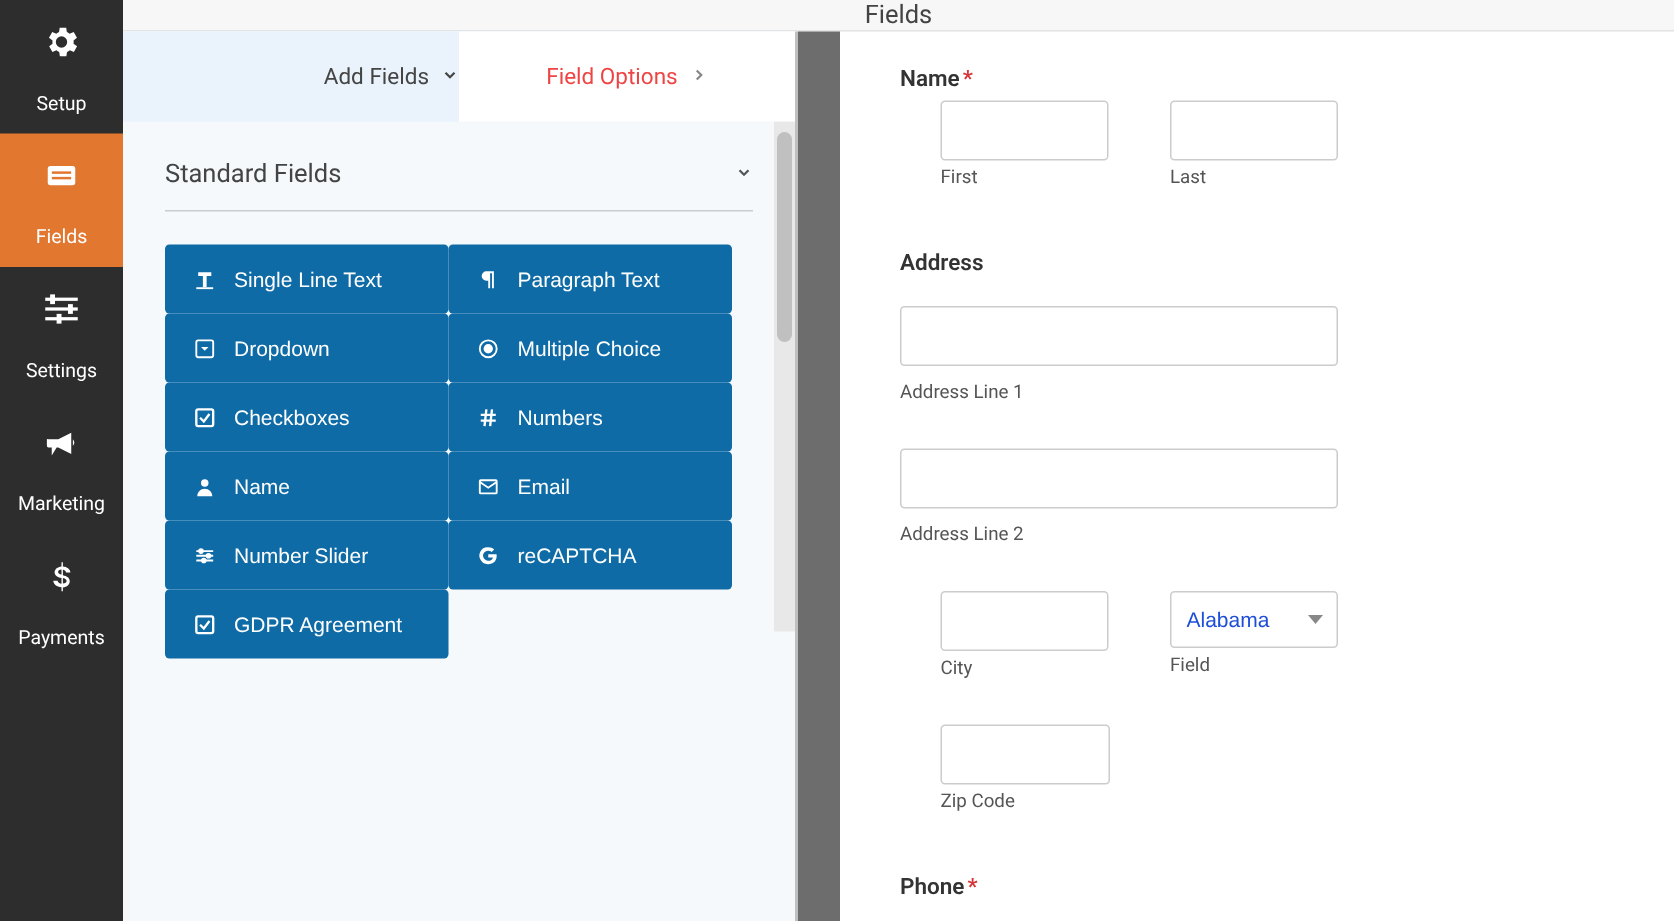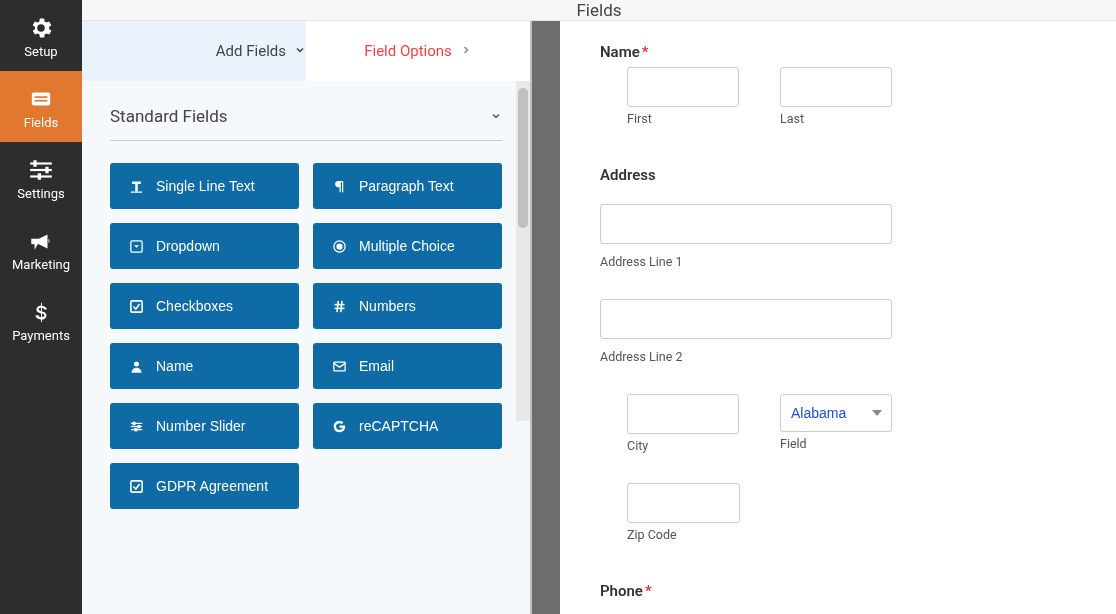--- a/index.html
+++ b/index.html
@@ -21,21 +21,21 @@
   flex-shrink: 0;
 }
 .sidebar-item {
   display: flex;
   flex-direction: column;
   align-items: center;
   padding: 14px 15px 12px;
   color: #fff;
   font-size: 13px;
   cursor: pointer;
-  gap: 2px;
+  gap: 20px;
 }
 .sidebar-item.active {
   background: #e27730;
 }
 .sidebar-item .icon {
   width: 28px;
   height: 28px;
   display: flex;
   align-items: center;
   justify-content: center;
@@ -131,21 +131,21 @@
   font-size: 17px;
   font-weight: 400;
   padding-bottom: 14px;
   border-bottom: 1px solid #ccc;
   margin-bottom: 22px;
   cursor: pointer;
 }
 .field-grid {
   display: flex;
   flex-wrap: wrap;
-  gap: 14px;
+  gap: 0;
 }
 .field-button {
   background: #0e6ba6;
   color: #fff;
   border: none;
   border-radius: 3px;
   width: calc(50% - 7px);
   height: 46px;
   display: flex;
   align-items: center;

